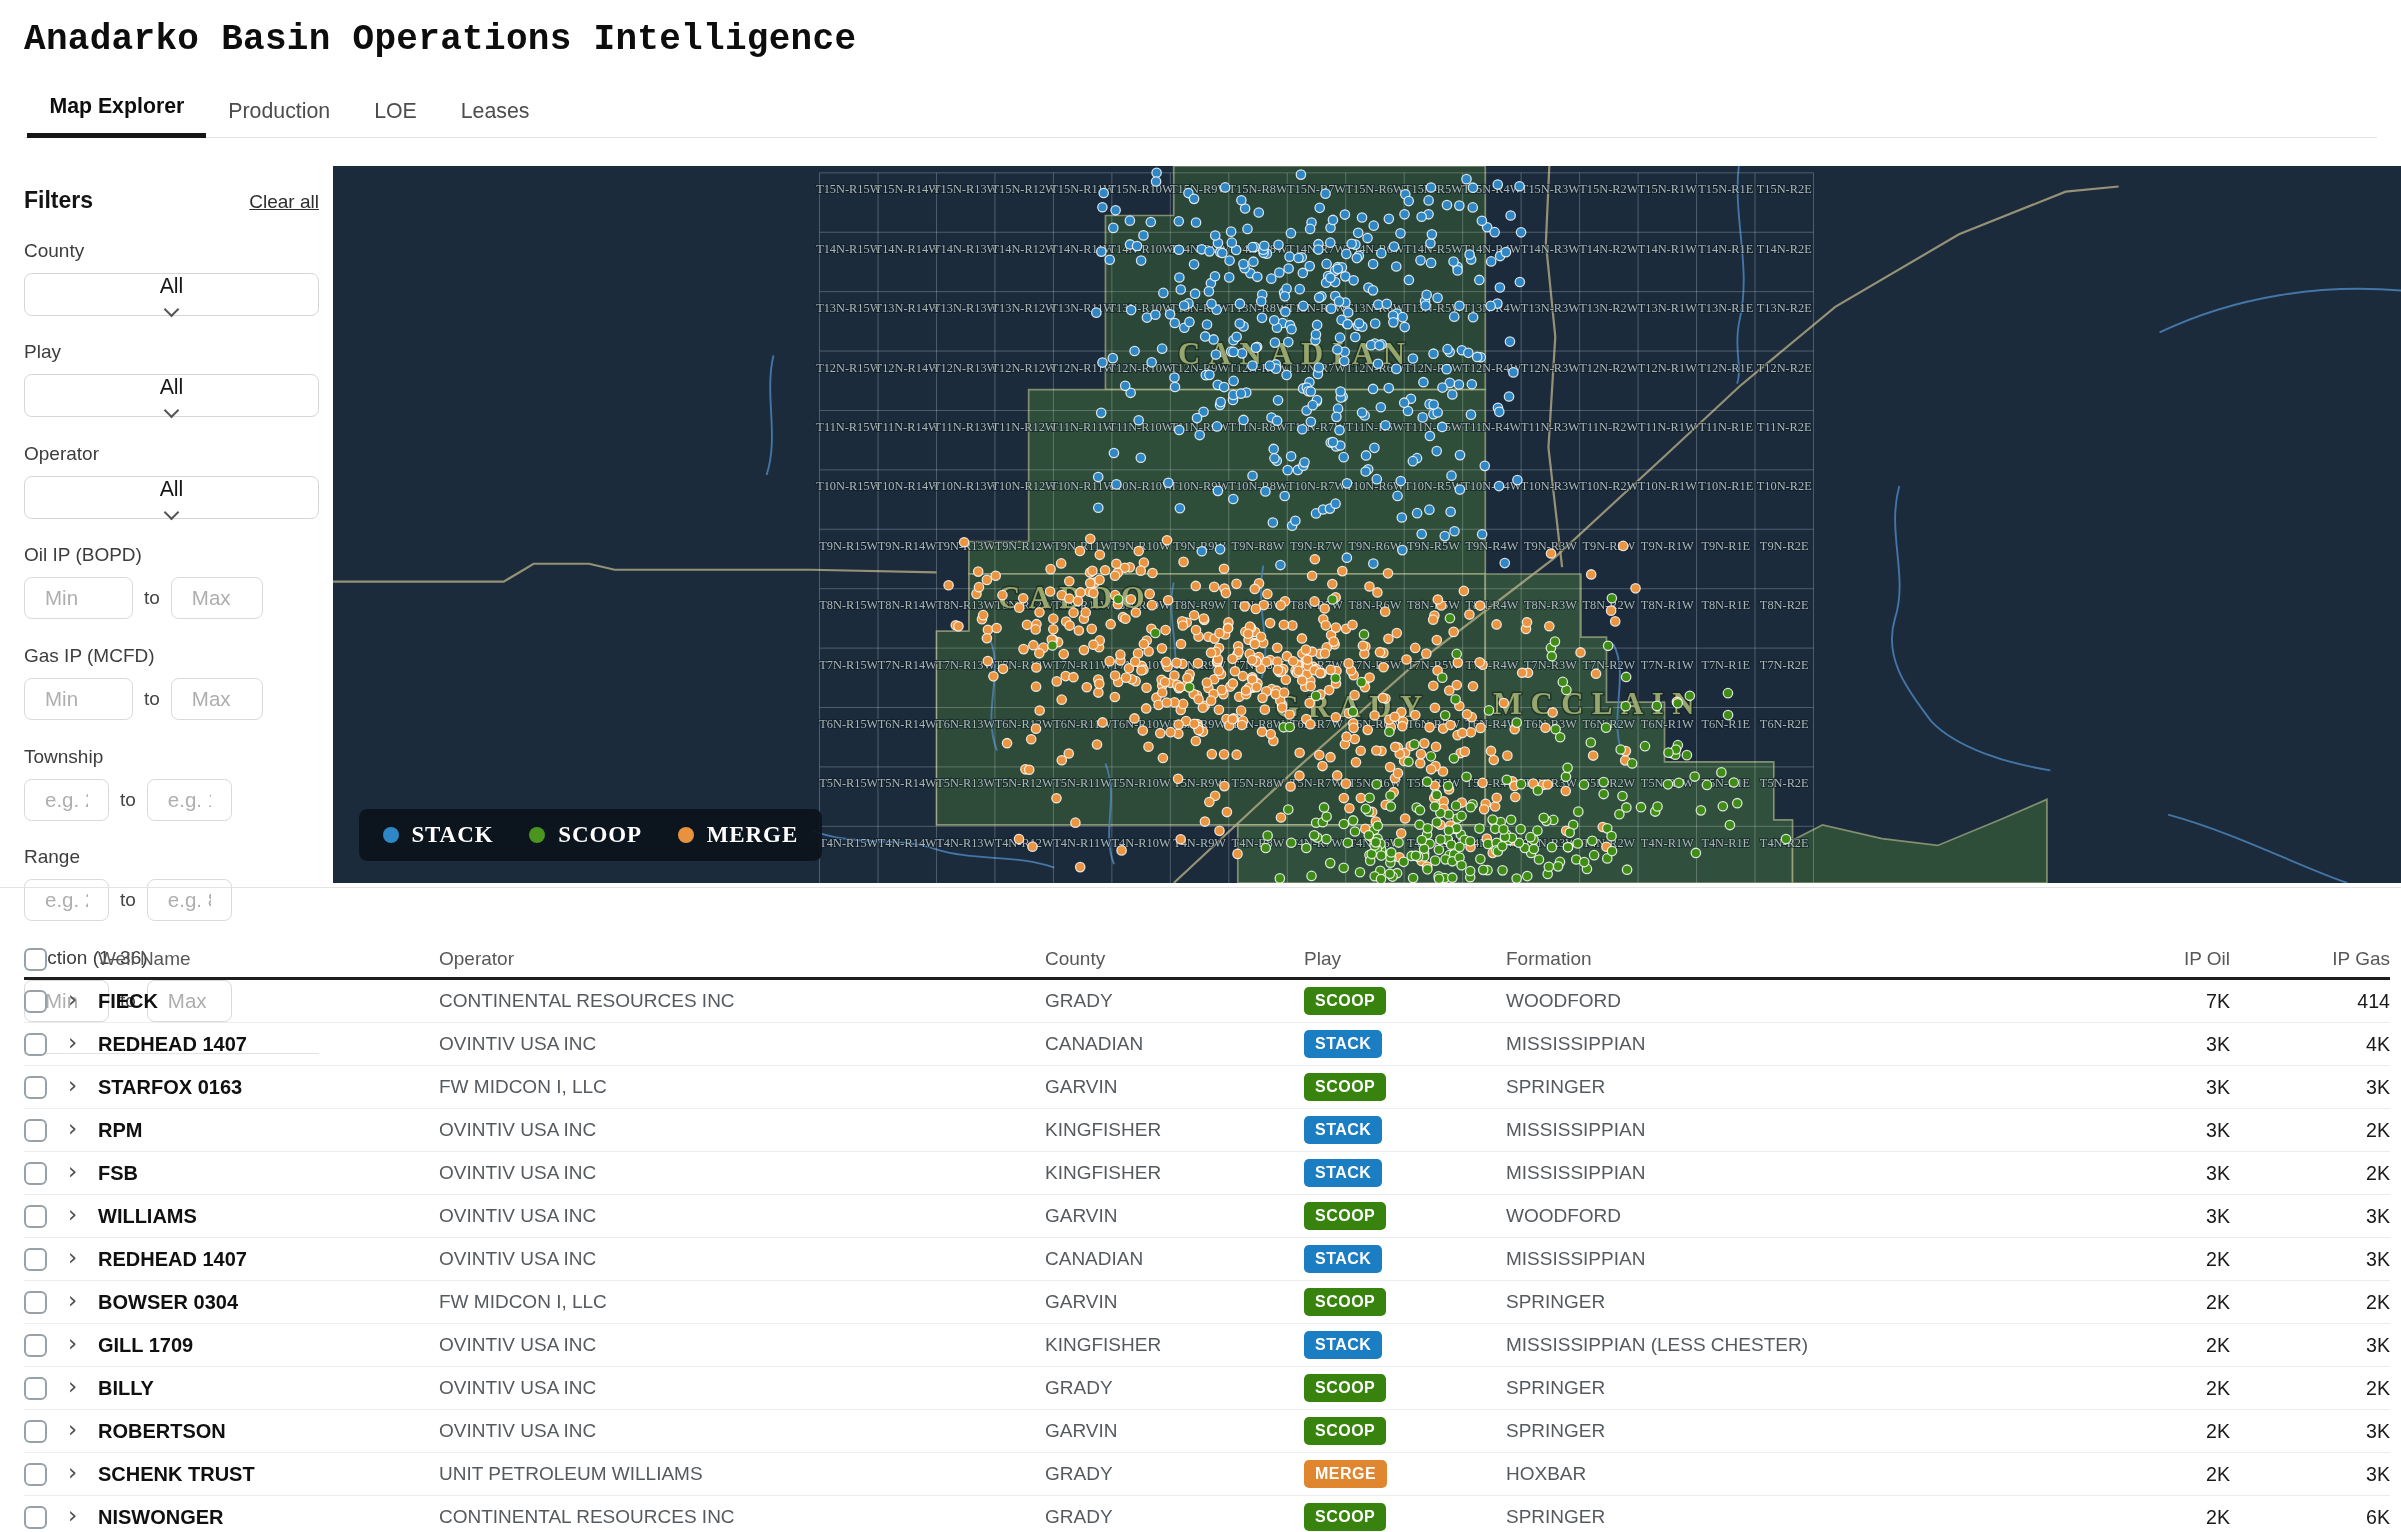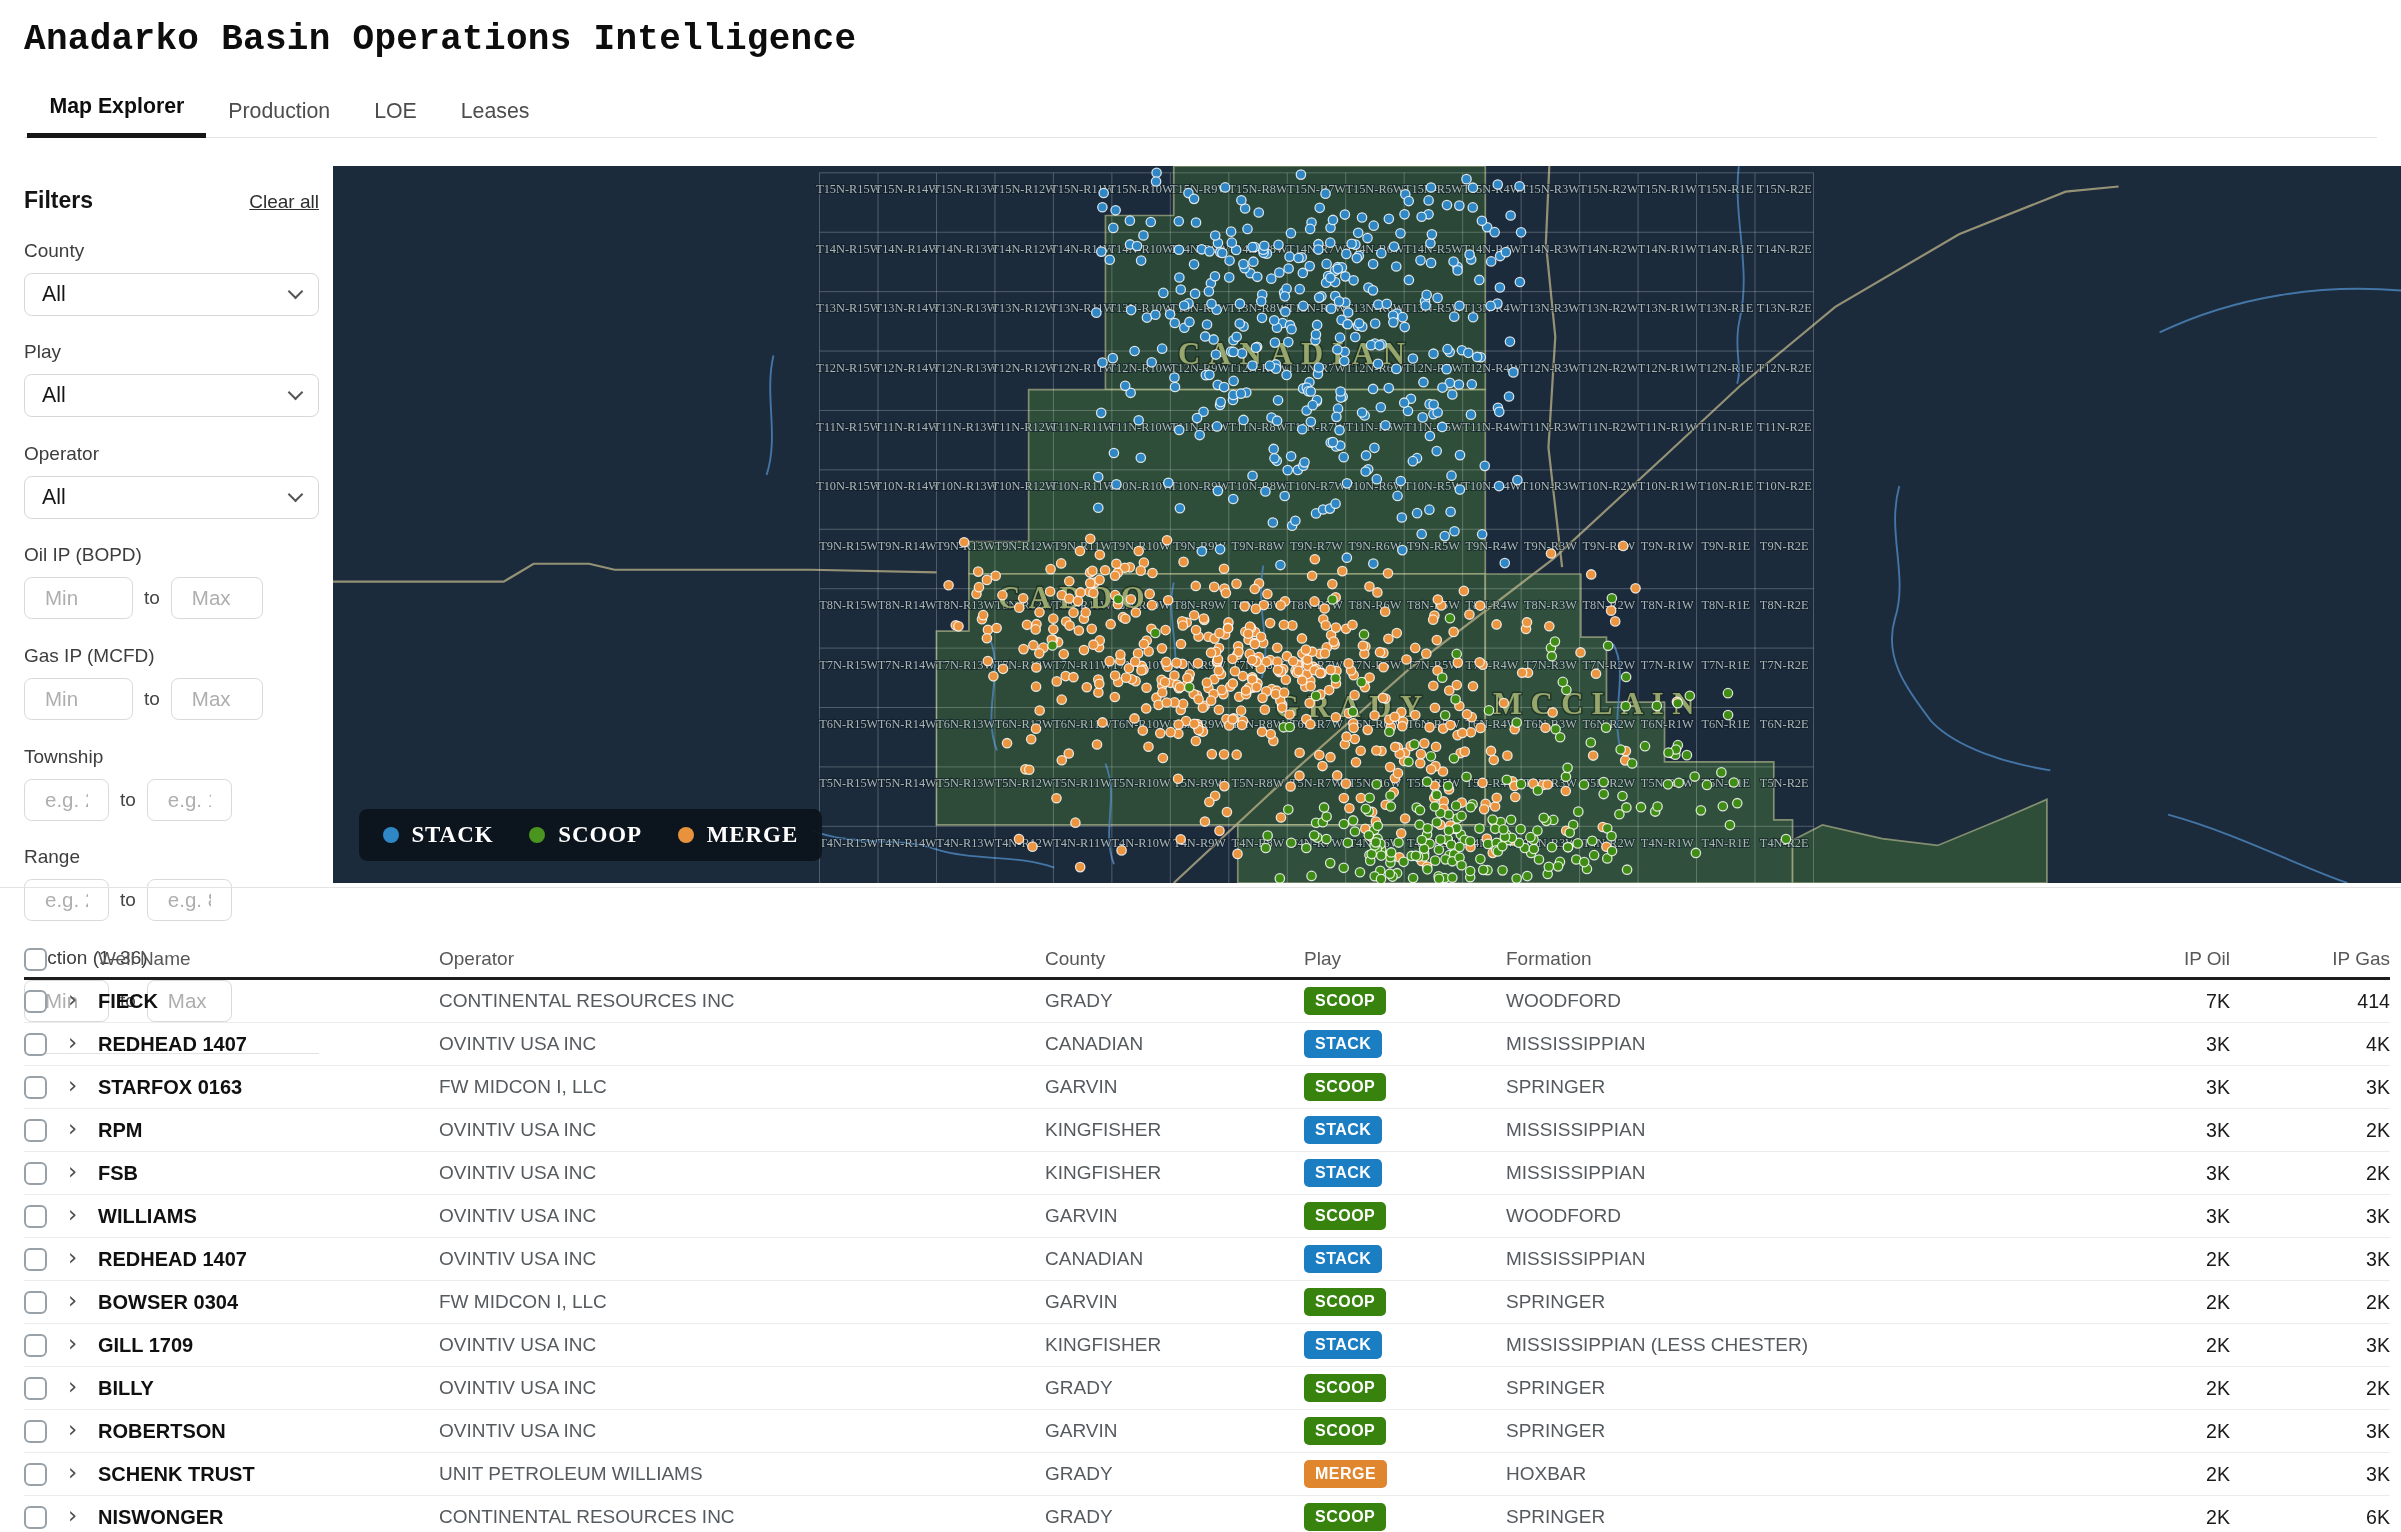--- a/index.html
+++ b/index.html
@@ -25,21 +25,21 @@
 
   
   .sidebar { position:absolute; left:24px; top:175px; width:295px; }
   .f-head { display:flex; justify-content:space-between; align-items:baseline; margin:12px 0 5.1px; }
   .f-title { font-size:23px; font-weight:700; color:#141414; }
   .f-clear { font-size:19px; color:#2e2e2e; text-decoration:underline; cursor:pointer; }
   .f-label { font-size:19px; color:#3d3d3d; margin:25.6px 0 11px; }
   .select {
     height:43px; border:1.7px solid #d6d6d6; border-radius:7.7px; background:#fff;
     display:flex; align-items:center; justify-content:space-between;
-    padding:0 17px; font-size:21.3px; color:#161616; cursor:pointer;
+    padding:0 17px; font-size:21.3px; color:#161616; cursor:pointer;flex-direction:column;
   }
   .chev-down { width:11px; height:11px; border-right:2.1px solid #555; border-bottom:2.1px solid #555;
                transform:rotate(45deg); margin-top:-6px; }
   .range-row { display:flex; align-items:center; gap:11px; }
   .tin {
     height:42px; border:1.7px solid #d9d9d9; border-radius:7.7px; padding:0 20px;
     font-size:20.5px; color:#222; font-family:"Liberation Sans",sans-serif; background:#fff; min-width:0;
   }
   .tin::placeholder { color:#aeaeae; }
   .w-lg { width:109px; } .w-md { width:92px; } .w-sm { width:85px; }

